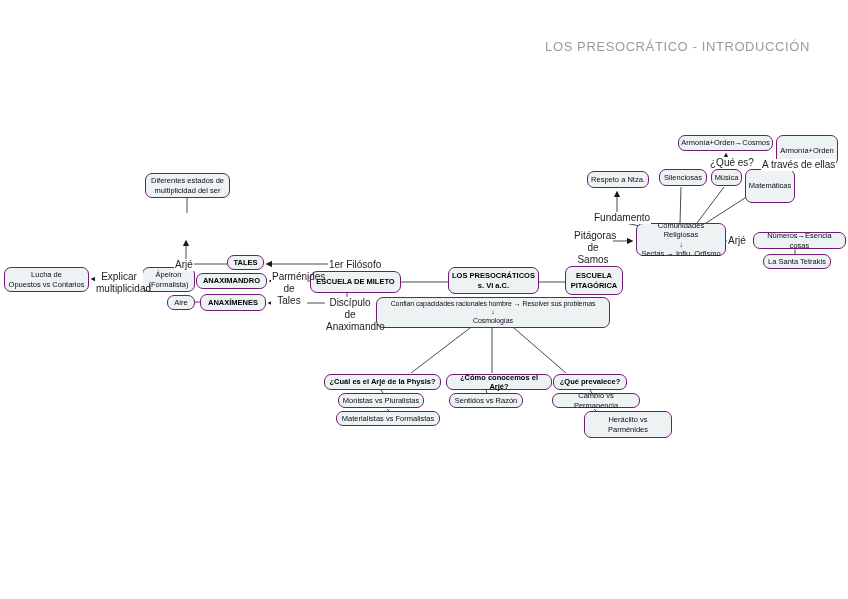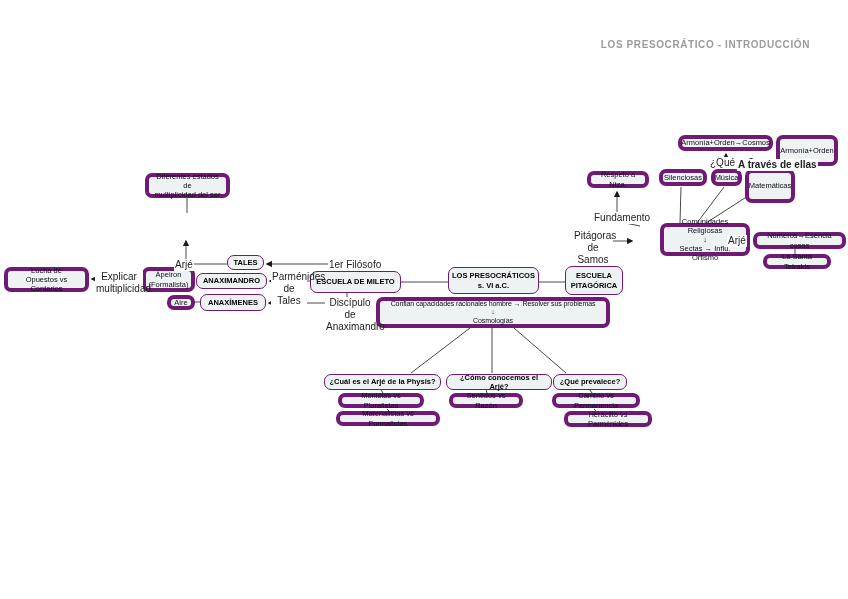--- a/index.html
+++ b/index.html
@@ -1,21 +1,21 @@
 <!DOCTYPE html>
 <html><head>
 <meta charset="utf-8">
 <style>
   html,body{margin:0;padding:0;background:#888;}
   #page{position:relative;width:848px;height:599px;background:#ffffff;overflow:hidden;
         font-family:"Liberation Sans",sans-serif;}
-  #doc-title{position:absolute;top:39px;right:38px;font-size:10px;letter-spacing:.6px;
-        color:#9b9b9b;font-weight:bold;}
+  #doc-title{position:absolute;top:39px;right:38px;font-size:13px;letter-spacing:.6px;
+        color:#9b9b9b;font-weight:normal;}
   svg.wires{position:absolute;left:0;top:0;z-index:1;}
-  .node{position:absolute;box-sizing:border-box;background:#edf2f3;border:4px solid #701a75;
+  .node{position:absolute;box-sizing:border-box;background:#edf2f3;border:1px solid #701a75;
         border-radius:7px;display:flex;align-items:center;justify-content:center;
         text-align:center;white-space:pre-line;font-size:7.5px;line-height:1.22;
         color:#0d0d1a;padding:1px 3px;z-index:2;}
   .node.b{font-weight:bold;border-width:1.2px;color:#000;}
   .llabel{position:absolute;z-index:3;background:#ffffff;font-size:10px;line-height:1.2;
         color:#222;white-space:pre-line;text-align:center;padding:0 1px;}
 </style>
 </head>
 <body>
 
@@ -86,42 +86,42 @@
 ↓
 Cosmologías</div>
 
   <div class="node b" style="left:324px;top:374px;width:117px;height:16px;">¿Cuál es el Arjé de la Physis?</div>
   <div class="node" style="left:338px;top:393px;width:86px;height:15px;">Monistas vs Pluralistas</div>
   <div class="node" style="left:336px;top:411px;width:104px;height:15px;">Materialistas vs Formalistas</div>
   <div class="node b" style="left:446px;top:374px;width:106px;height:16px;">¿Cómo conocemos el Arjé?</div>
   <div class="node" style="left:449px;top:393px;width:74px;height:15px;">Sentidos vs Razón</div>
   <div class="node b" style="left:553px;top:374px;width:74px;height:16px;">¿Qué prevalece?</div>
   <div class="node" style="left:552px;top:393px;width:88px;height:15px;">Cambio vs Permanencia</div>
-  <div class="node" style="left:564px;top:411px;width:88px;height:16px;">Heráclito vs Parménides</div>
+  <div class="node" style="left:584px;top:411px;width:88px;height:27px;">Heráclito vs Parménides</div>
 
   <div class="node" style="left:587px;top:171px;width:62px;height:17px;">Respeto a Ntza.</div>
   <div class="node" style="left:659px;top:169px;width:48px;height:17px;">Silenciosas</div>
   <div class="node" style="left:711px;top:169px;width:31px;height:17px;">Música</div>
   <div class="node" style="left:745px;top:169px;width:50px;height:34px;">Matemáticas</div>
   <div class="node" style="left:678px;top:135px;width:95px;height:16px;">Armonía+Orden→Cosmos</div>
   <div class="node" style="left:776px;top:135px;width:62px;height:31px;">Armonía+Orden</div>
-  <div class="node" style="left:636px;top:223px;width:90px;height:33px;margin-left:24px;">Comunidades Religiosas
+  <div class="node" style="left:636px;top:223px;width:90px;height:33px;">Comunidades Religiosas
 ↓
 Sectas → Influ. Orfismo</div>
   <div class="node" style="left:753px;top:232px;width:93px;height:17px;">Números→Esencia cosas</div>
   <div class="node" style="left:763px;top:254px;width:68px;height:15px;">La Santa Tetrakis</div>
 
   <div class="llabel" style="left:174px;top:259px;">Arjé</div>
   <div class="llabel" style="left:95px;top:271px;width:46px;">Explicar
 multiplicidad</div>
   <div class="llabel" style="left:328px;top:259px;">1er Filósofo</div>
   <div class="llabel" style="left:271px;top:271px;width:34px;">Parménides
 de Tales</div>
   <div class="llabel" style="left:325px;top:297px;width:48px;">Discípulo de
 Anaximandro</div>
   <div class="llabel" style="left:593px;top:212px;">Fundamento</div>
   <div class="llabel" style="left:573px;top:230px;width:38px;">Pitágoras
 de Samos</div>
   <div class="llabel" style="left:727px;top:235px;">Arjé</div>
   <div class="llabel" style="left:709px;top:157px;">¿Qué es?</div>
-  <div class="llabel" style="left:737px;top:159px;font-weight:bold;">A través de ellas</div>
+  <div class="llabel" style="left:761px;top:159px;">A través de ellas</div>
 
 </div>
 
 </body></html>

